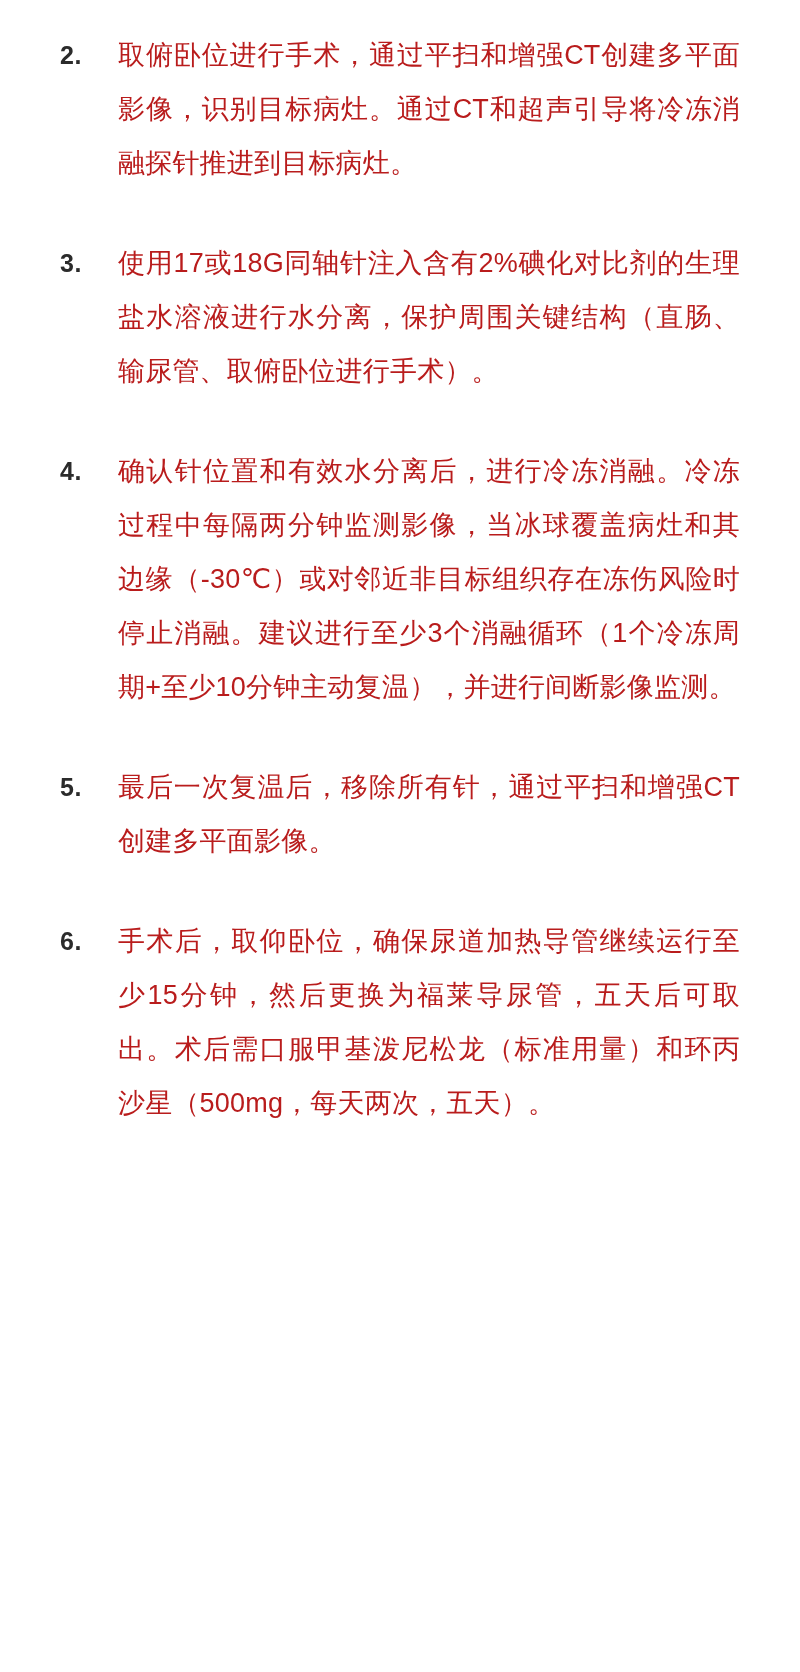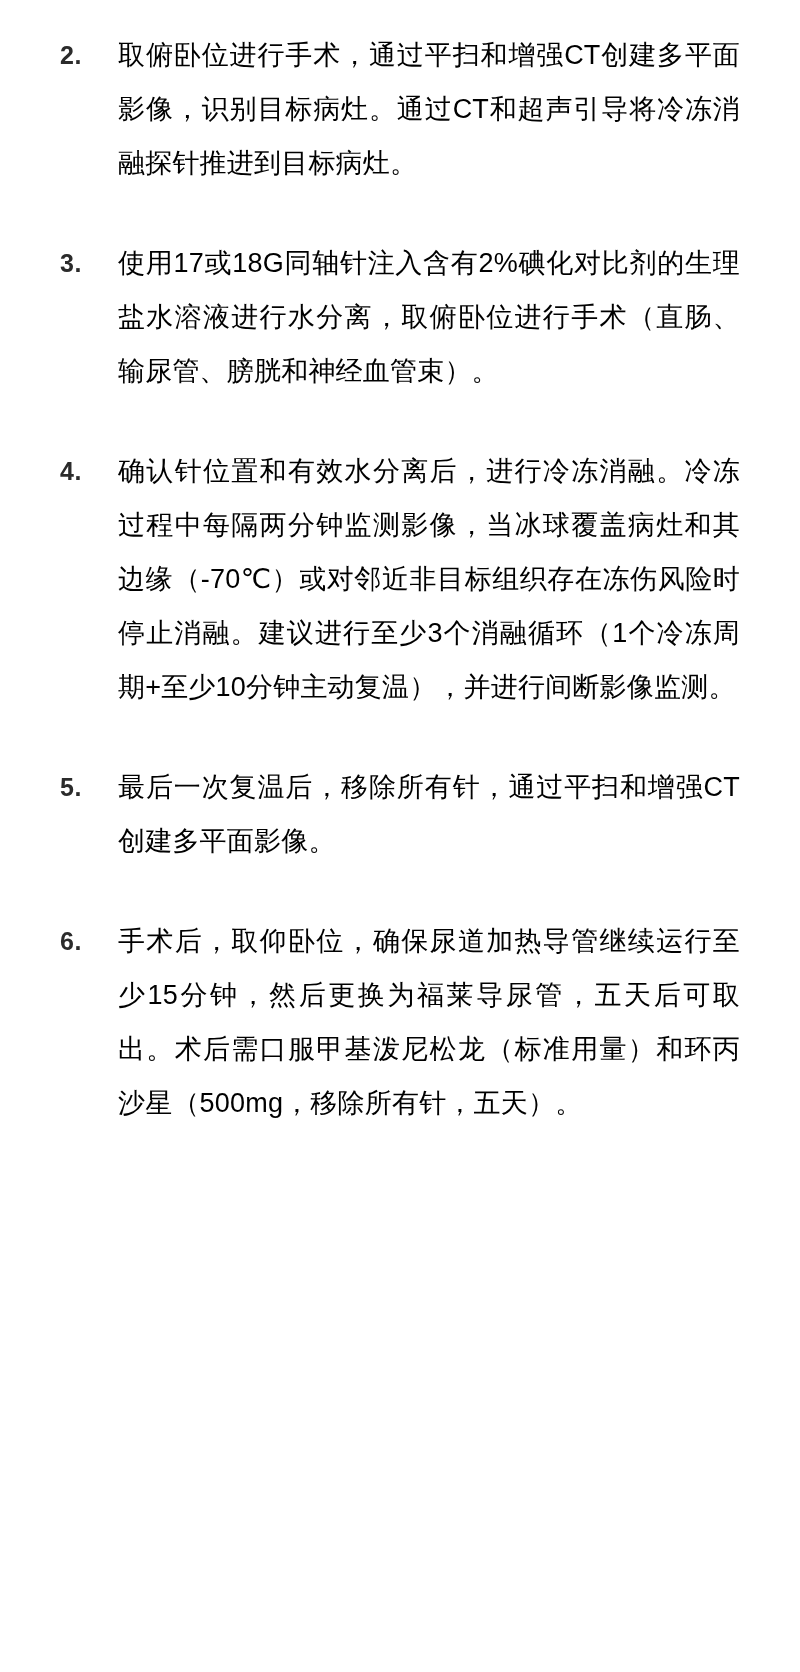--- a/index.html
+++ b/index.html
@@ -40,52 +40,52 @@
     font-size: 25px;
     font-weight: bold;
     line-height: 54px;
     color: #2b2b2b;
     letter-spacing: 0.5px;
   }
   .step-text {
     flex: 1 1 auto;
     font-size: 27px;
     line-height: 54px;
-    color: #000000;
+    color: #b91c1c;
     letter-spacing: 0.2px;
     text-align: justify;
     text-justify: inter-character;
     word-break: break-word;
   }
 </style>
 </head>
 <body>
 
 <div class="page">
   <ol class="step-list">
 
     <li class="step">
       <span class="step-number">2.</span>
       <span class="step-text">取俯卧位进行手术，通过平扫和增强CT创建多平面影像，识别目标病灶。通过CT和超声引导将冷冻消融探针推进到目标病灶。</span>
     </li>
 
     <li class="step">
       <span class="step-number">3.</span>
-      <span class="step-text">使用17或18G同轴针注入含有2%碘化对比剂的生理盐水溶液进行水分离，取俯卧位进行手术（直肠、输尿管、膀胱和神经血管束）。</span>
+      <span class="step-text">使用17或18G同轴针注入含有2%碘化对比剂的生理盐水溶液进行水分离，保护周围关键结构（直肠、输尿管、取俯卧位进行手术）。</span>
     </li>
 
     <li class="step">
       <span class="step-number">4.</span>
-      <span class="step-text">确认针位置和有效水分离后，进行冷冻消融。冷冻过程中每隔两分钟监测影像，当冰球覆盖病灶和其边缘（-70℃）或对邻近非目标组织存在冻伤风险时停止消融。建议进行至少3个消融循环（1个冷冻周期+至少10分钟主动复温），并进行间断影像监测。</span>
+      <span class="step-text">确认针位置和有效水分离后，进行冷冻消融。冷冻过程中每隔两分钟监测影像，当冰球覆盖病灶和其边缘（-30℃）或对邻近非目标组织存在冻伤风险时停止消融。建议进行至少3个消融循环（1个冷冻周期+至少10分钟主动复温），并进行间断影像监测。</span>
     </li>
 
     <li class="step">
       <span class="step-number">5.</span>
       <span class="step-text">最后一次复温后，移除所有针，通过平扫和增强CT创建多平面影像。</span>
     </li>
 
     <li class="step">
       <span class="step-number">6.</span>
-      <span class="step-text">手术后，取仰卧位，确保尿道加热导管继续运行至少15分钟，然后更换为福莱导尿管，五天后可取出。术后需口服甲基泼尼松龙（标准用量）和环丙沙星（500mg，移除所有针，五天）。</span>
+      <span class="step-text">手术后，取仰卧位，确保尿道加热导管继续运行至少15分钟，然后更换为福莱导尿管，五天后可取出。术后需口服甲基泼尼松龙（标准用量）和环丙沙星（500mg，每天两次，五天）。</span>
     </li>
 
   </ol>
 </div>
 
 </body></html>

